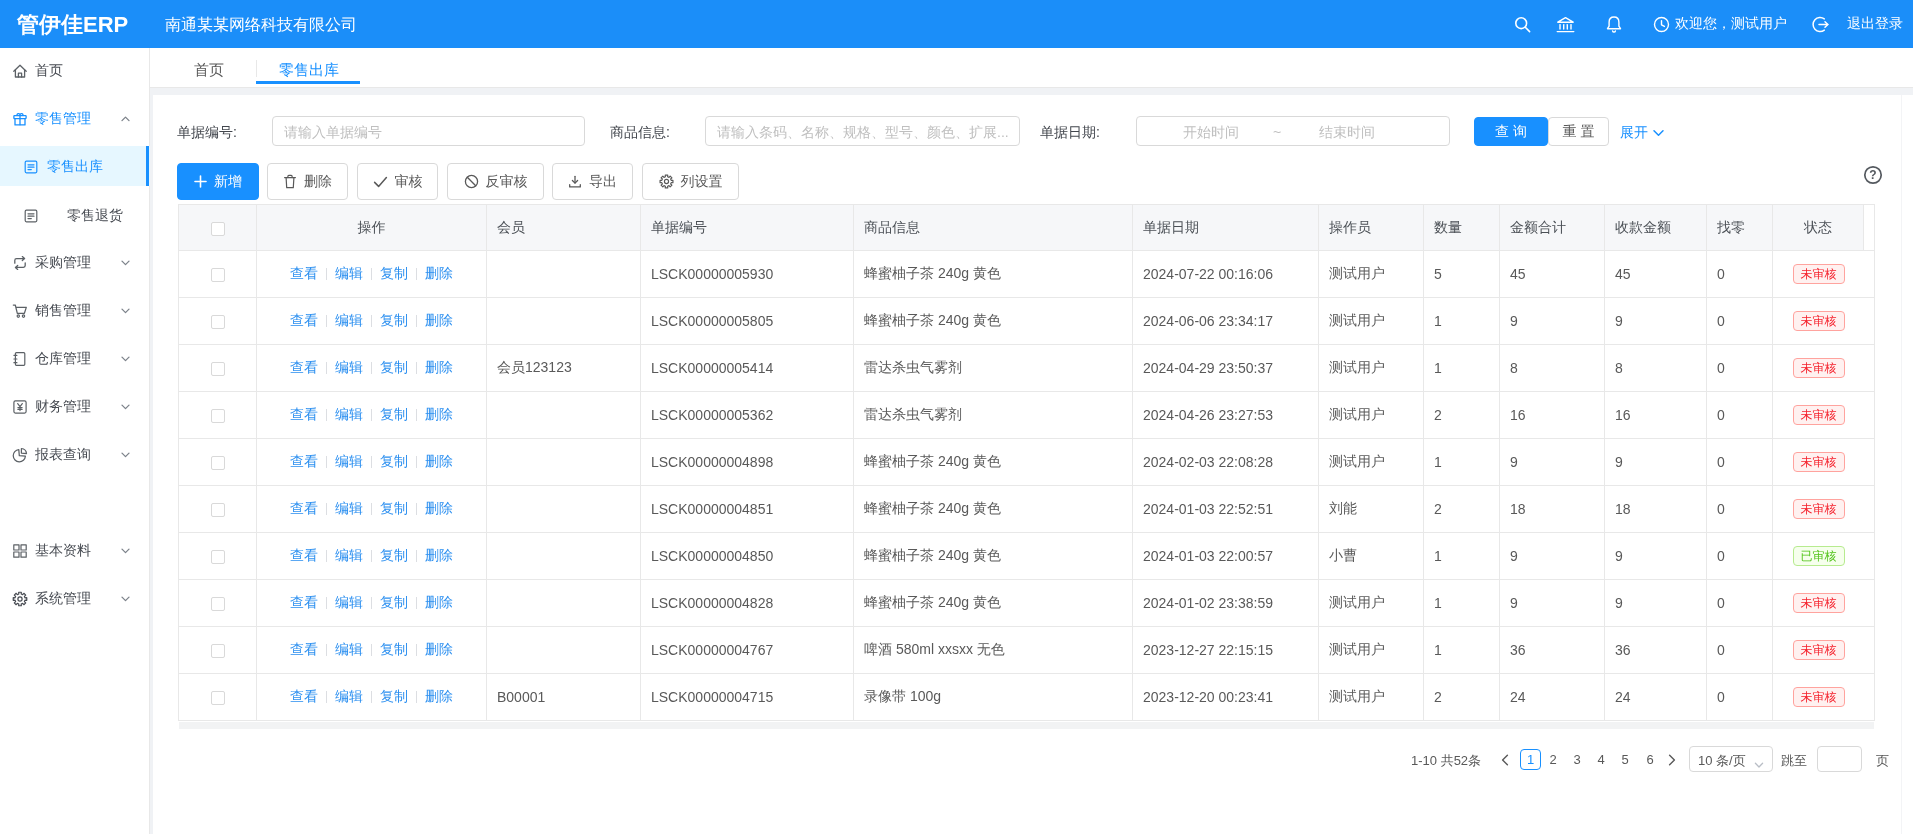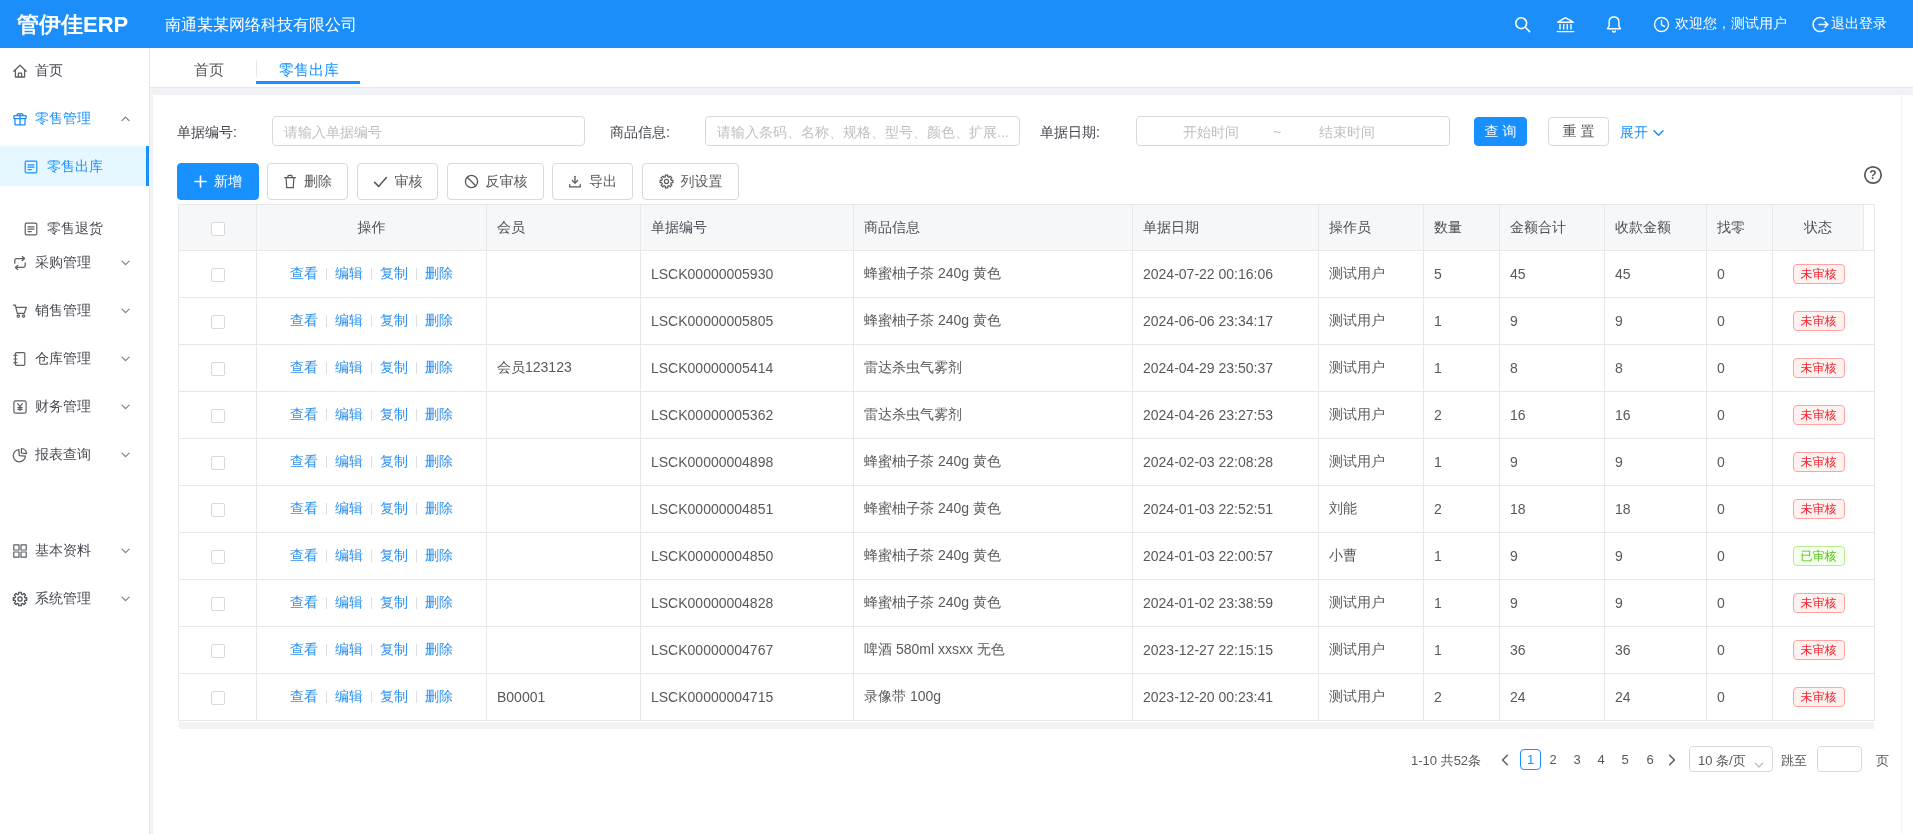--- a/index.html
+++ b/index.html
@@ -100,21 +100,21 @@
   <div class="ticon" style="left:1653px;">
         <div class="twrap" style="gap:5px;">
           <svg width="17" height="17" viewBox="0 0 17 17" fill="none" stroke="#fff" stroke-width="1.4" stroke-linecap="round" stroke-linejoin="round">
             <circle cx="8.5" cy="8.5" r="7"></circle>
             <path d="M8.5 4.6 V8.8 L11.4 10.4"></path>
           </svg>
           <span>欢迎您，测试用户</span>
         </div>
       </div>
   <div class="ticon" style="left:1812px;">
-        <div class="twrap" style="gap:2px;">
+        <div class="twrap" style="gap:18px;">
           <svg width="17" height="17" viewBox="0 0 17 17" fill="none" stroke="#fff" stroke-width="1.5" stroke-linecap="round" stroke-linejoin="round">
             <path d="M12.3 2.9 A7 7 0 1 0 12.3 14.1"></path>
             <line x1="7" y1="8.5" x2="15.8" y2="8.5"></line>
             <path d="M13 5.7 L15.8 8.5 L13 11.3"></path>
           </svg>
           <span>退出登录</span>
         </div>
       </div>
 </div>
 
@@ -145,21 +145,21 @@
       </div>
   <div class="mi sub blue" style="top:95px;">
         <span class="ic"><svg width="14" height="14" viewBox="0 0 14 14" fill="none" stroke="#1890ff" stroke-width="1.2" stroke-linecap="round" stroke-linejoin="round">
             <rect x="1.2" y="1.2" width="11.6" height="11.6" rx="1.2"></rect>
             <line x1="4" y1="4.8" x2="10" y2="4.8"></line>
             <line x1="4" y1="7.2" x2="10" y2="7.2"></line>
             <line x1="4" y1="9.6" x2="7.3" y2="9.6"></line>
           </svg></span>
         <span class="tx">零售出库</span>
       </div>
-  <div class="mi sub " style="top:157px;">
+  <div class="mi sub " style="top:144px;gap:20px;">
         <span class="ic"><svg width="14" height="14" viewBox="0 0 14 14" fill="none" stroke="#5c6166" stroke-width="1.2" stroke-linecap="round" stroke-linejoin="round">
             <rect x="1.2" y="1.2" width="11.6" height="11.6" rx="1.2"></rect>
             <line x1="4" y1="4.8" x2="10" y2="4.8"></line>
             <line x1="4" y1="7.2" x2="10" y2="7.2"></line>
             <line x1="4" y1="9.6" x2="7.3" y2="9.6"></line>
           </svg></span>
         <span class="tx">零售退货</span>
       </div>
   <div class="mi  " style="top:191px;">
         <span class="ic"><svg width="16" height="16" viewBox="0 0 16 16" fill="none" stroke="#5c6166" stroke-width="1.3" stroke-linecap="round" stroke-linejoin="round">
@@ -270,21 +270,21 @@
 <div class="flabel" style="left:610px;">商品信息:</div>
 <div class="finput" style="left:705px; width:315px;">
       <span class="ph" style="position:absolute; left:11px; top:7px;">请输入条码、名称、规格、型号、颜色、扩展...</span>
     </div>
 <div class="flabel" style="left:1040px;">单据日期:</div>
 <div class="finput" style="left:1136px; width:314px;">
   <span class="ph" style="position:absolute; left:46px; top:7px;">开始时间</span>
   <span class="ph" style="position:absolute; left:136px; top:7px;">~</span>
   <span class="ph" style="position:absolute; left:182px; top:7px;">结束时间</span>
 </div>
-<div class="btn blue" style="left:1474px; top:117px; width:53px; height:29px;">查&nbsp;询</div>
+<div class="btn blue" style="left:1474px; top:117px; width:74px; height:29px;">查&nbsp;询</div>
 <div class="btn plain" style="left:1548px; top:117px; width:61px; height:29px;">重&nbsp;置</div>
 <div class="abs" style="left:1620px; top:124px; color:#1890ff;">展开 <svg width="13" height="9" viewBox="0 0 13 9" fill="none" stroke="#1890ff" stroke-width="1.5" stroke-linecap="round" stroke-linejoin="round" style="vertical-align:-1px;">
         <path d="M2 1.8 L6.5 6.3 L11 1.8"></path>
       </svg></div>
 
 <div class="btn blue" style="left:177px; top:163px; width:82px; height:37px;">
       <svg width="13" height="13" viewBox="0 0 13 13" fill="none" stroke="#fff" stroke-width="1.6" stroke-linecap="round" stroke-linejoin="round">
         <line x1="6.5" y1="1" x2="6.5" y2="12"></line>
         <line x1="1" y1="6.5" x2="12" y2="6.5"></line>
       </svg>

